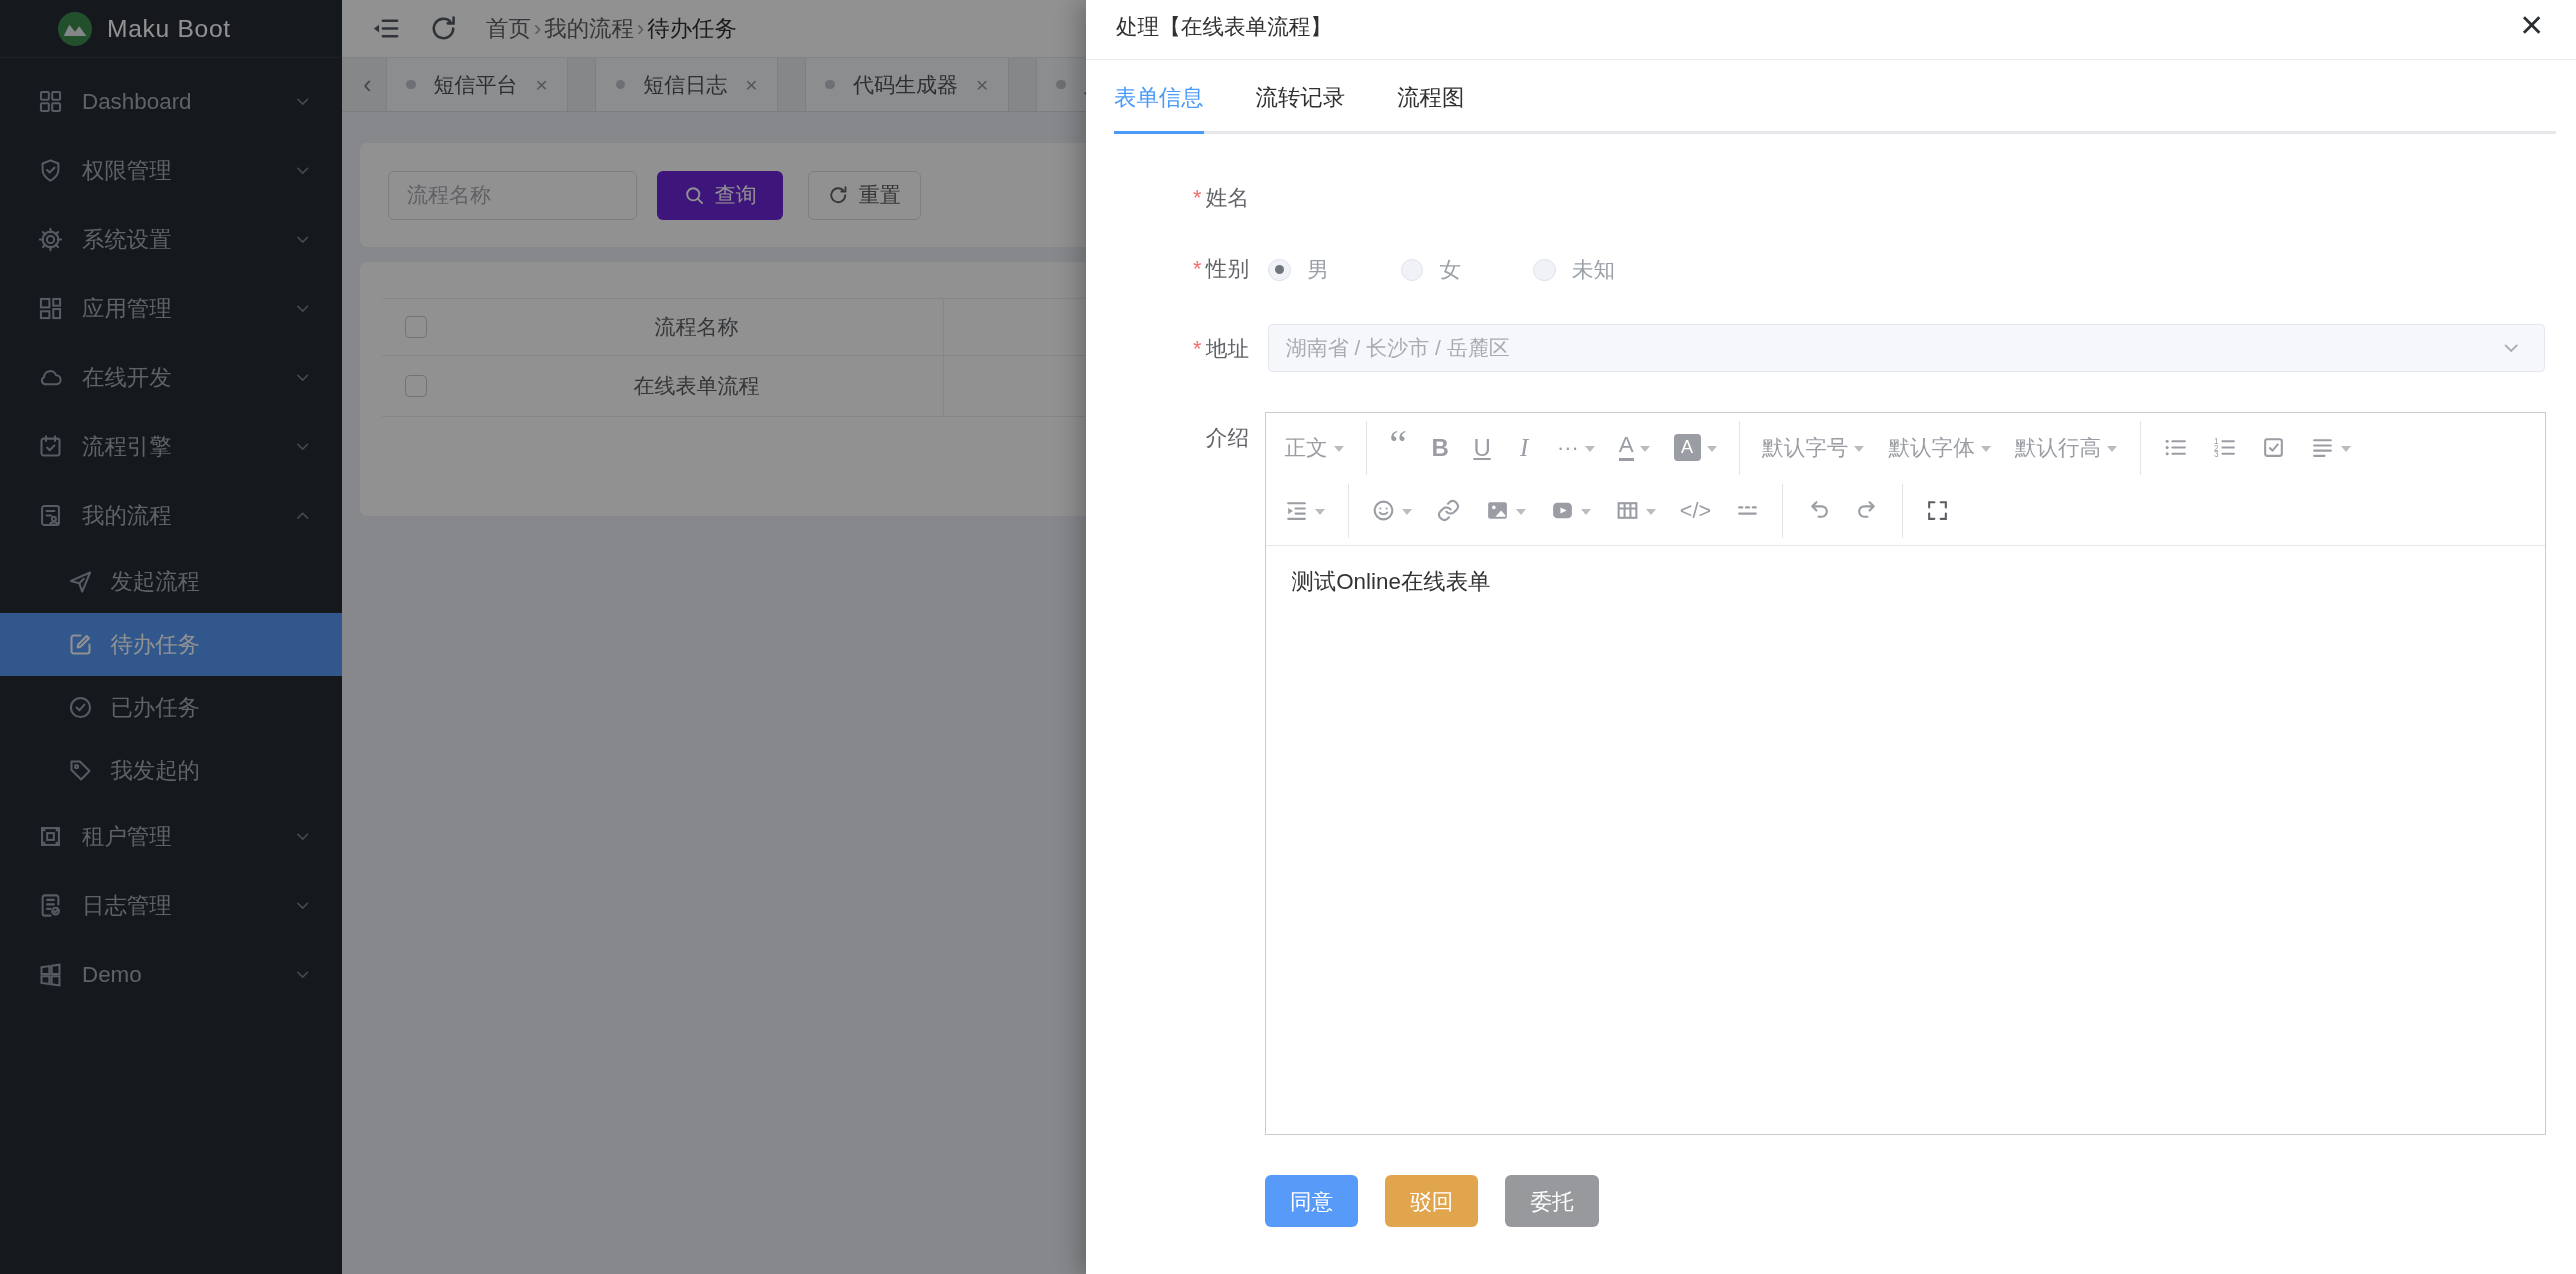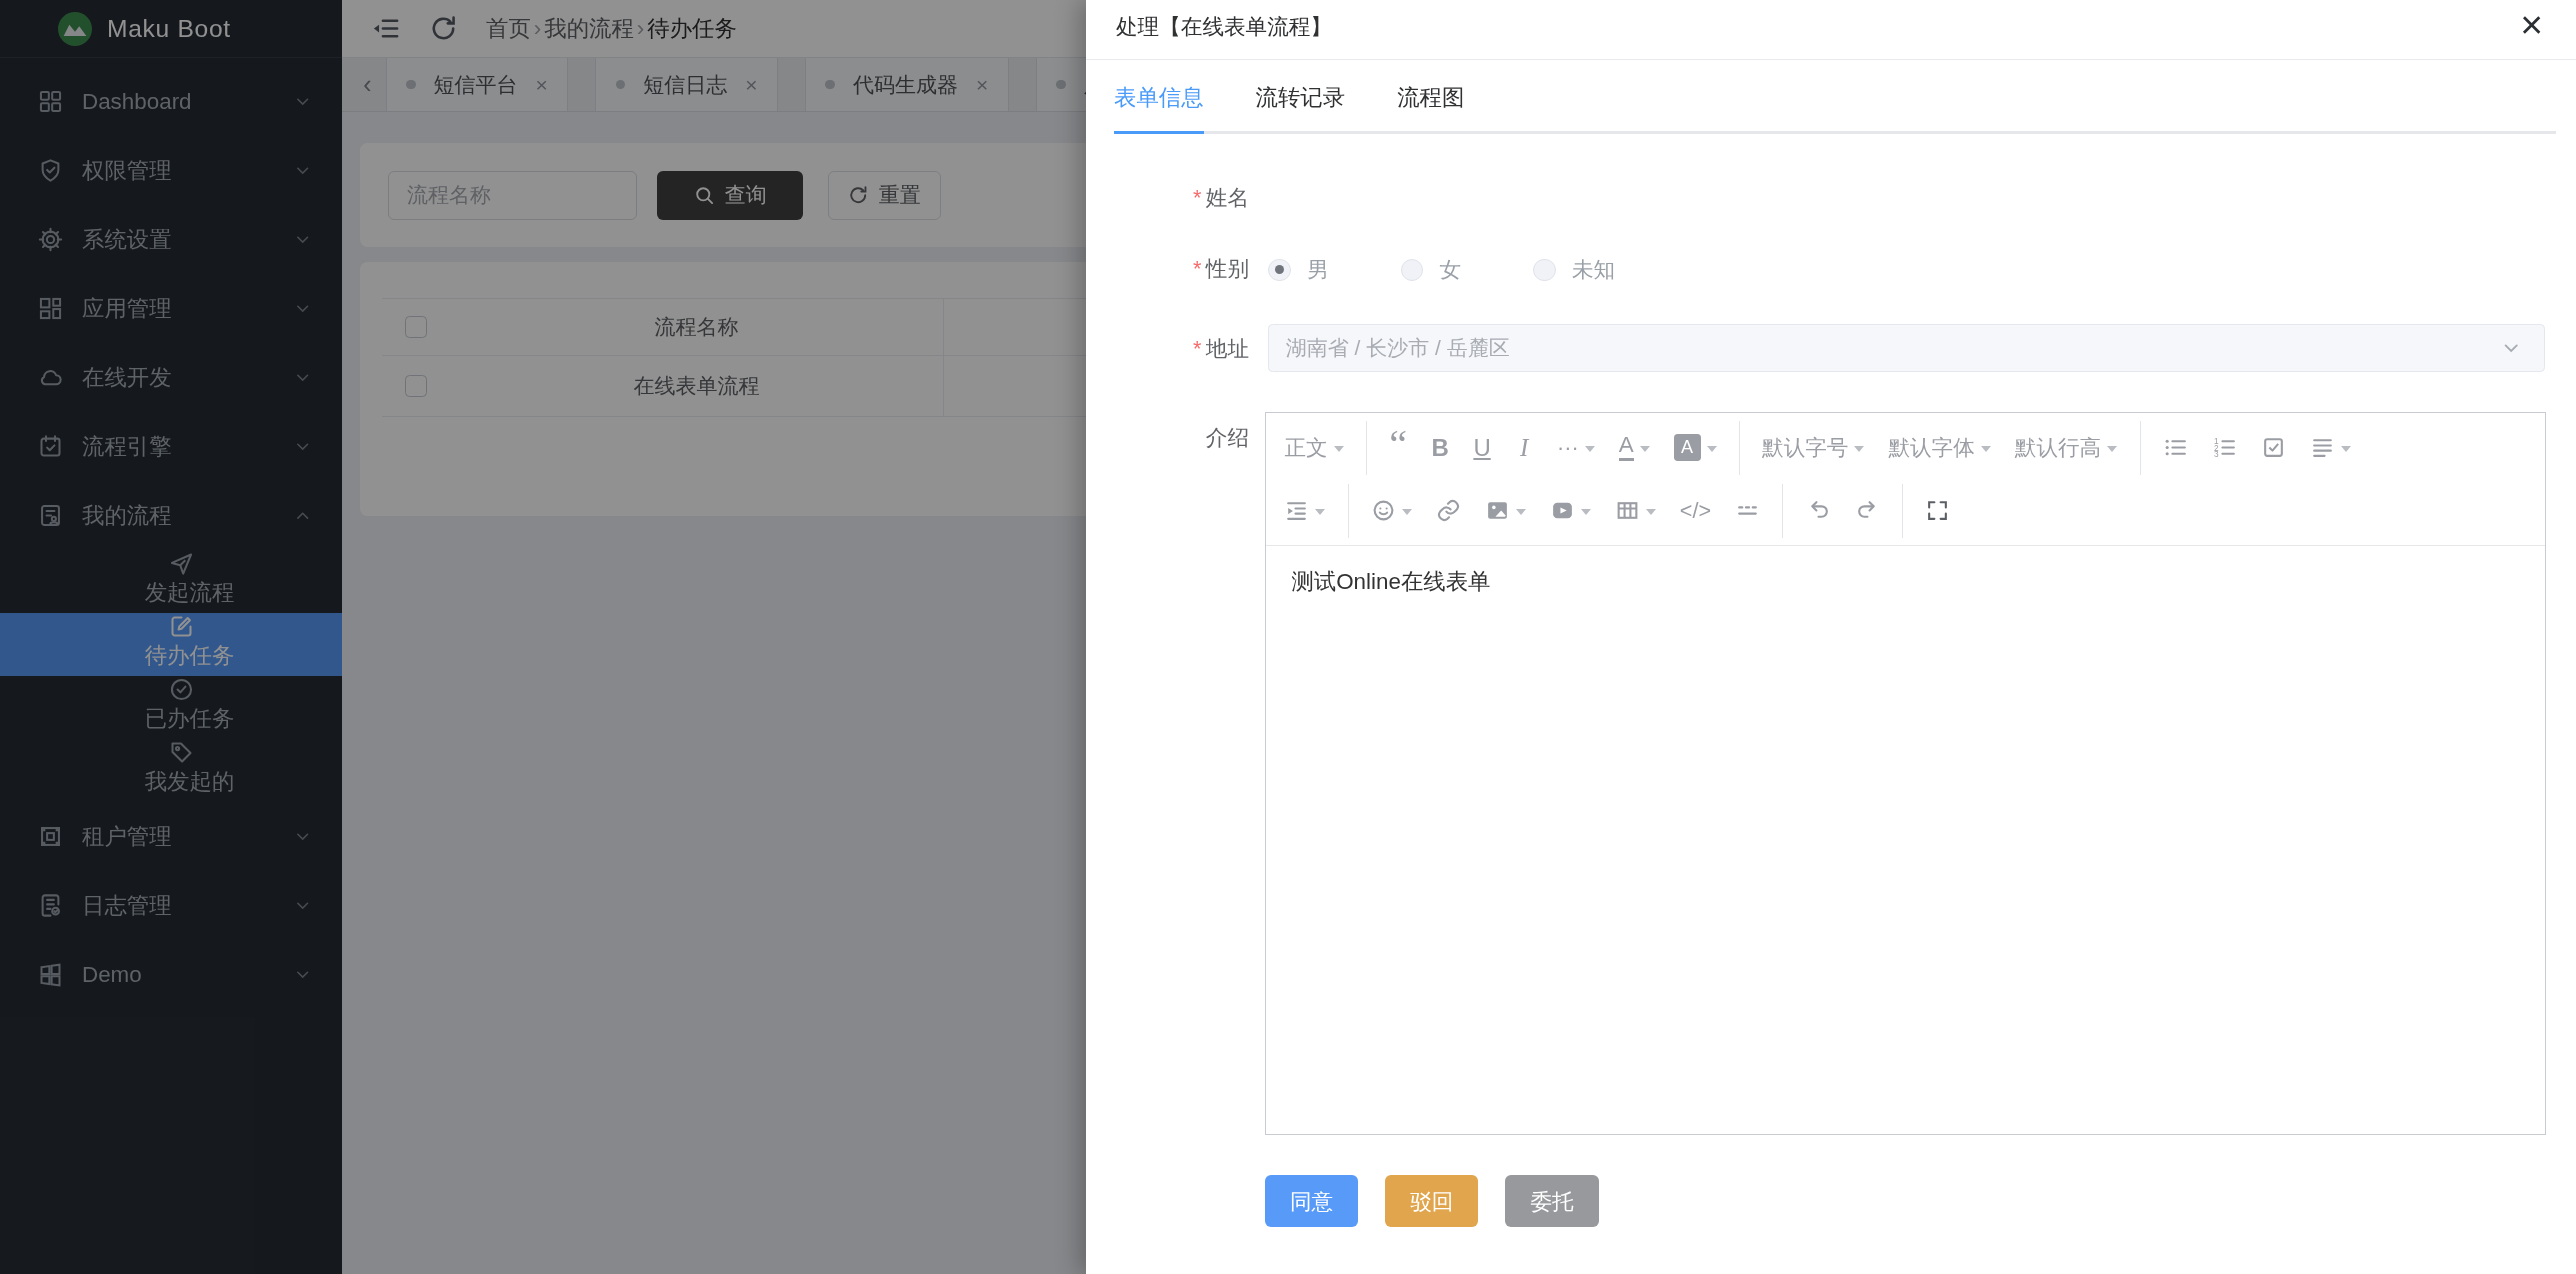--- a/index.html
+++ b/index.html
@@ -9,21 +9,21 @@
 
   
   .sidebar { position:absolute; left:0; top:0; width:342px; height:1275px; background:#262c34; z-index:1; }
   .logo-row { height:58px; display:flex; align-items:center; padding-left:58px; gap:15px; border-bottom:0.7px solid rgba(255,255,255,.07); }
   .logo-circle { width:34px; height:34px; border-radius:50%; background:#3f8d4e; display:flex; align-items:center; justify-content:center; color:#e8ecee; font-weight:bold; font-size:19.4px; }
   .logo-title { color:#ffffff; font-size:24.6px; letter-spacing:0.7px; }
   .menu { padding-top:9px; }
   .si { height:69px; display:flex; align-items:center; padding:0 30px 0 37px; color:#a6aeb6; font-size:22.4px; cursor:pointer; }
   .si .mi { width:27px; height:27px; margin-right:18px; flex:0 0 27px; color:#9aa2ac; }
   .si .lbl { flex:1; }
-  .si.sub { height:63px; padding-left:67px;flex-direction:column; }
+  .si.sub { height:63px; padding-left:67px; }
   .si.sub .mi { margin-right:16.4px; }
   .si.active { background:#579AF8; color:#ffffff; }
   .si.active .mi { color:#ffffff; }
   .chev { width:19.4px; height:19.4px; color:#7e858d; flex:0 0 19.4px; }
   svg.ic { width:100%; height:100%; display:block; }
 
   
   .main { position:absolute; left:342px; top:0; right:0; height:1275px; }
   .topbar { height:58px; background:#ffffff; display:flex; align-items:center; padding-left:28px; border-bottom:0.7px solid #e3e6ea; }
   .tb-ic { width:31px; height:31px; color:#545a63; margin-right:27px; cursor:pointer; }
@@ -38,21 +38,21 @@
   .rtab .dot { width:9.7px; height:9.7px; border-radius:50%; background:#bfc3ca; }
   .rtab .x { color:#9096a0; font-size:21px; cursor:pointer; }
 
   .content { padding:31px 18px 0 18px; }
   .card { background:#ffffff; border-radius:7.5px; }
   .query-card { height:104px; display:flex; align-items:center; padding-left:28px; width:1194px; }
   .q-input { width:249px; height:49px; border:0.7px solid #d9dce3; border-radius:6px; background:#fff; padding:0 18px; font-size:21px; color:#303133; font-family:inherit; }
   .q-input::placeholder { color:#a8abb2; }
   .btn { display:inline-flex; align-items:center; justify-content:center; gap:9px; height:49px; border-radius:6px; font-size:21px; cursor:pointer; border:0.7px solid transparent; }
   .btn .bic { width:22.4px; height:22.4px; }
-  .btn-primary { background:#404040; color:#ffffff; width:146px; margin-left:20px; }
+  .btn-primary { background:#6d28d9; color:#ffffff; width:126px; margin-left:20px; }
   .btn-plain { background:#ffffff; color:#606266; border-color:#dcdfe6; width:113px; margin-left:24.6px; }
 
   .table-card { margin-top:15px; height:254px; padding-top:36px; width:1194px; }
   .g-table { margin:0 22.4px; font-size:21px; color:#606266; }
   .g-row { display:flex; align-items:center; border-bottom:0.7px solid #e9ecf1; }
   .g-row.head { border-top:0.7px solid #e9ecf1; height:58px; }
   .g-row.body { height:61px; }
   .c-check { width:67px; display:flex; justify-content:center; }
   .cbx { width:22.4px; height:22.4px; border:1.5px solid #c6cad1; border-radius:4.5px; background:#fff; cursor:pointer; }
   .c-name { width:495px; text-align:center; border-right:0.7px solid #e9ecf1; align-self:stretch; display:flex; align-items:center; justify-content:center; }

